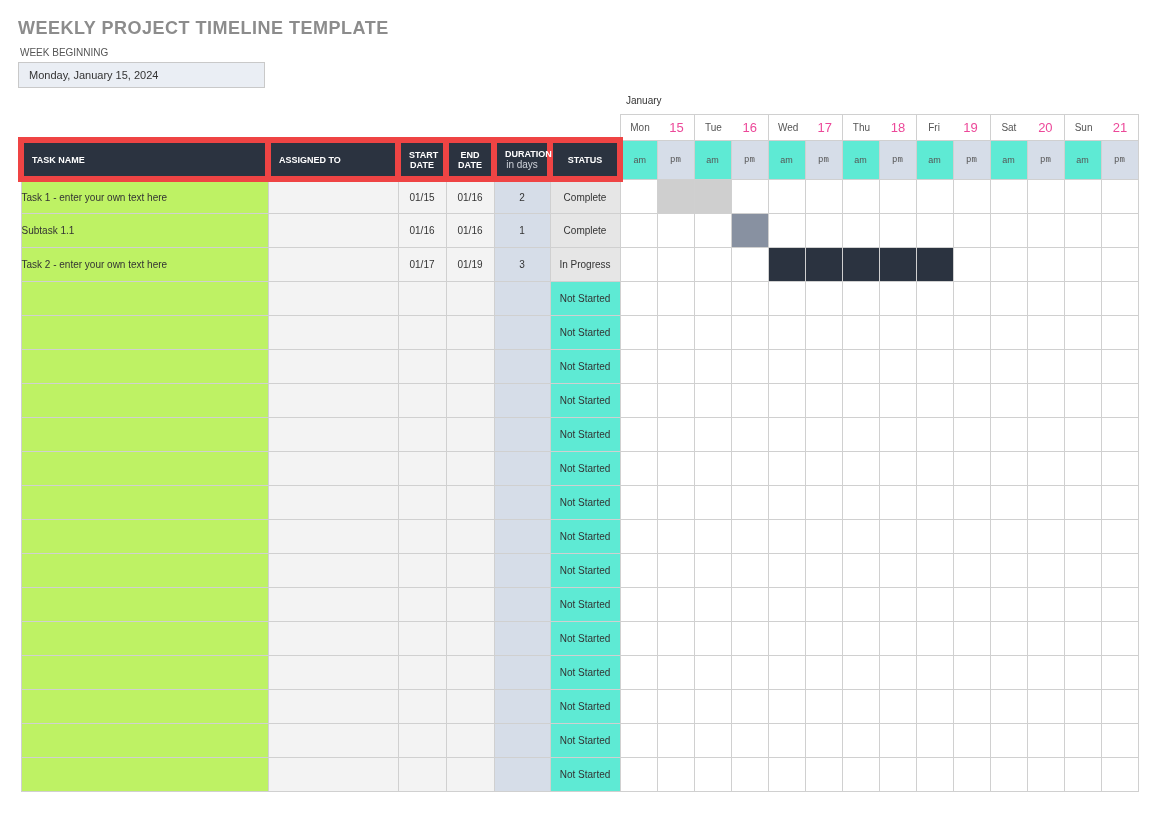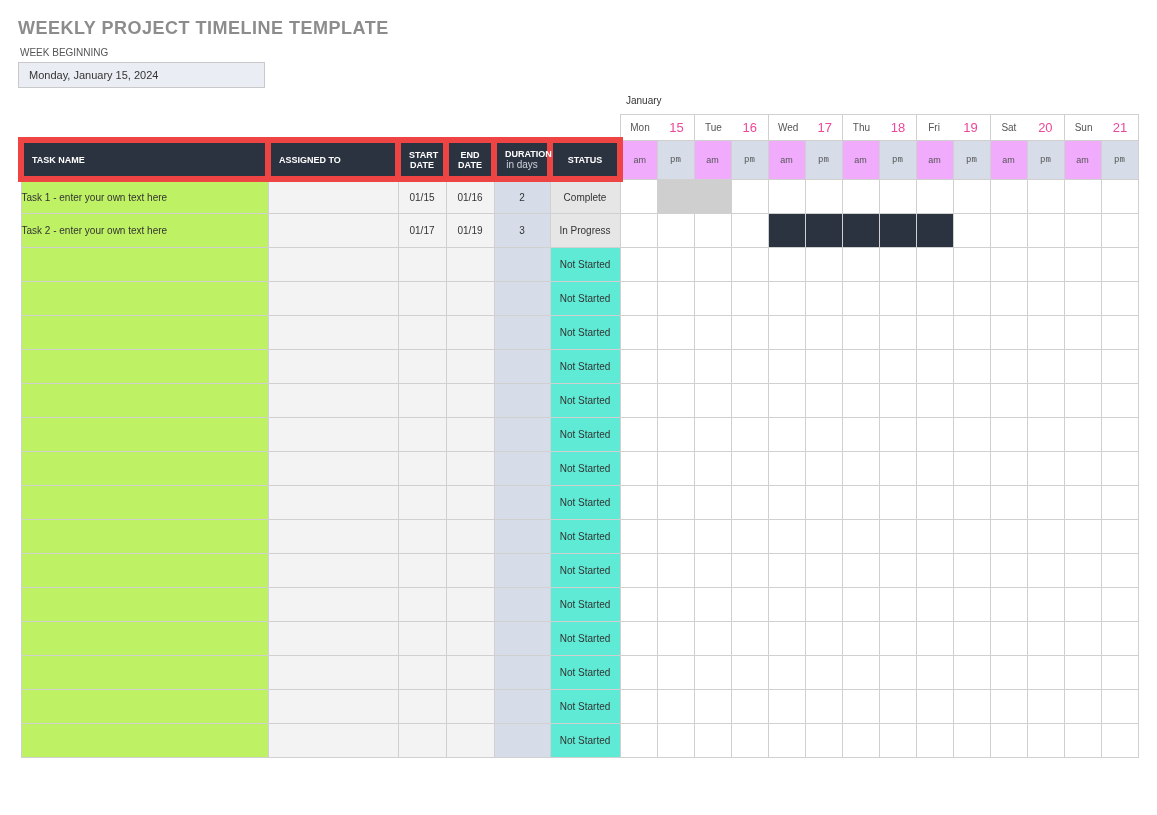--- a/index.html
+++ b/index.html
@@ -82,21 +82,21 @@
   tr.header-row th.center { text-align:center; }
   tr.header-row th .sub { display:block; font-size:10px; font-weight:400; color:#cfd3da; }
 
   tr.header-row th.ampm {
     text-align:center;
     color:#555;
     font-weight:400;
     font-size:9px;
     border:1px solid #d0d0d0;
   }
-  tr.header-row th.ampm.am { background:#f0abfc;margin-top:12px; }
+  tr.header-row th.ampm.am { background:#5eead4;margin-top:12px; }
   tr.header-row th.ampm.pm { background:#d6dde8;font-family:Liberation Mono, monospace; }
 
   
   tr.body-row td {
     height: 34px;
     font-size: 10px;
     color: #333;
   }
   td.task-cell     { padding: 0 8px; background:#bef264; }
   td.assigned-cell { padding: 0 8px; background:#f3f3f3; }
@@ -245,20 +245,42 @@
         <td class="gantt-cell "></td>
         <td class="gantt-cell "></td>
         <td class="gantt-cell "></td>
         <td class="gantt-cell "></td>
         <td class="gantt-cell "></td>
         <td class="gantt-cell "></td>
         <td class="gantt-cell "></td>
         <td class="gantt-cell "></td>
       </tr>
       <tr class="body-row">
+        <td class="task-cell">Subtask 1.1</td>
+        <td class="assigned-cell"></td>
+        <td class="start-cell">01/16</td>
+        <td class="end-cell">01/16</td>
+        <td class="duration-cell">1</td>
+        <td class="status-cell">Complete</td>
+        <td class="gantt-cell "></td>
+        <td class="gantt-cell "></td>
+        <td class="gantt-cell "></td>
+        <td class="gantt-cell fill-slate"></td>
+        <td class="gantt-cell "></td>
+        <td class="gantt-cell "></td>
+        <td class="gantt-cell "></td>
+        <td class="gantt-cell "></td>
+        <td class="gantt-cell "></td>
+        <td class="gantt-cell "></td>
+        <td class="gantt-cell "></td>
+        <td class="gantt-cell "></td>
+        <td class="gantt-cell "></td>
+        <td class="gantt-cell "></td>
+      </tr>
+      <tr class="body-row">
         <td class="task-cell">Task 2 - enter your own text here</td>
         <td class="assigned-cell"></td>
         <td class="start-cell">01/17</td>
         <td class="end-cell">01/19</td>
         <td class="duration-cell">3</td>
         <td class="status-cell">In Progress</td>
         <td class="gantt-cell "></td>
         <td class="gantt-cell "></td>
         <td class="gantt-cell "></td>
         <td class="gantt-cell "></td>

